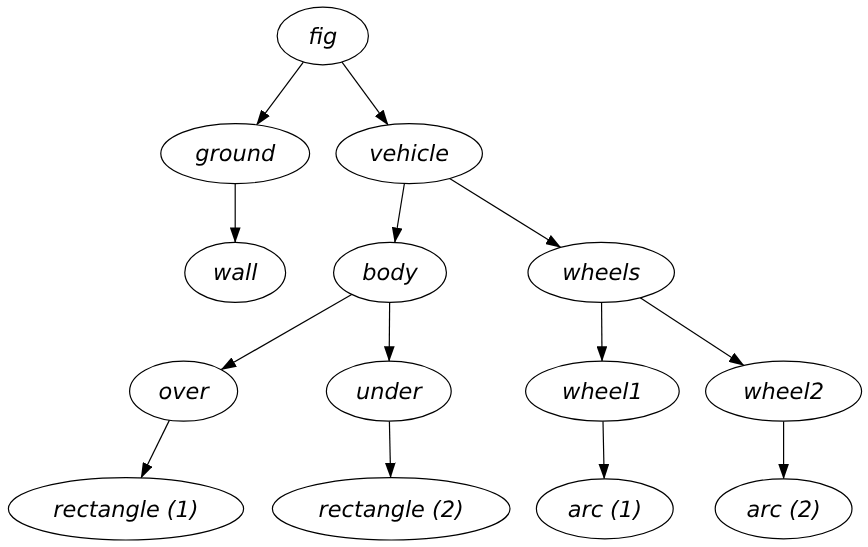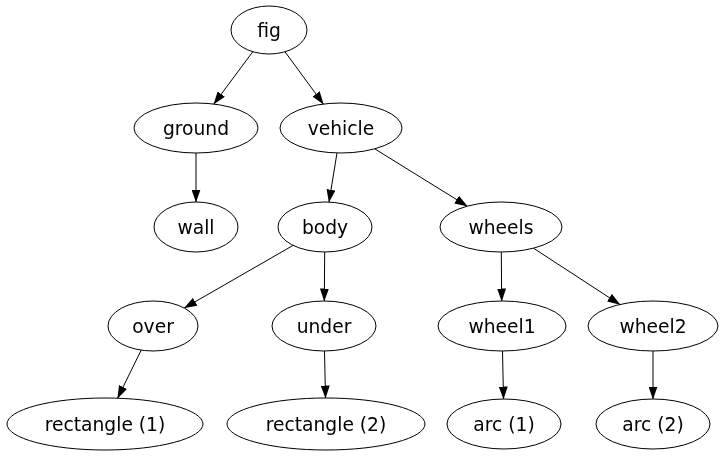--- a/index.html
+++ b/index.html
@@ -6,20 +6,21 @@
     margin: 0;
     padding: 0;
     background: #ffffff;
   }
   .canvas {
     width: 723px;
     height: 456px;
     position: relative;
     overflow: hidden;
     background: #ffffff;
+    font-style: italic;
   }
   svg text {
     font-family: "DejaVu Sans", "Liberation Sans", sans-serif;
     fill: #000000;
   }
 </style>
 </head>
 <body>
 
 <div class="canvas">

